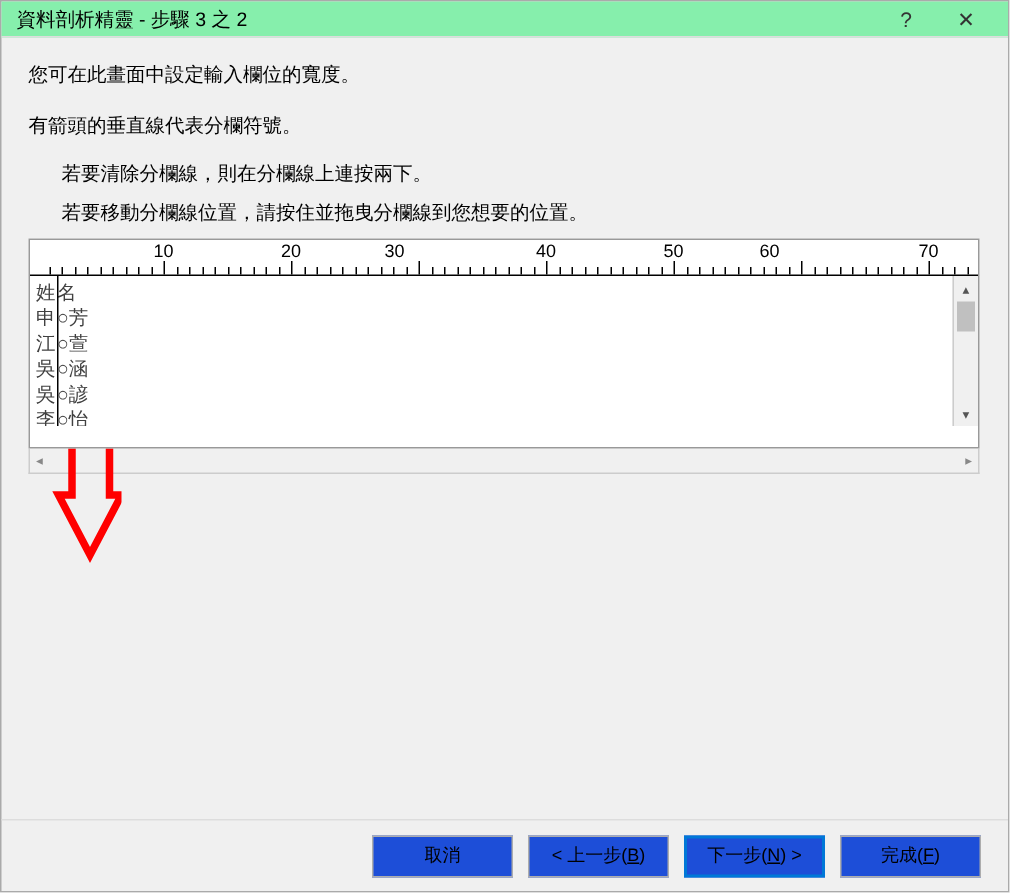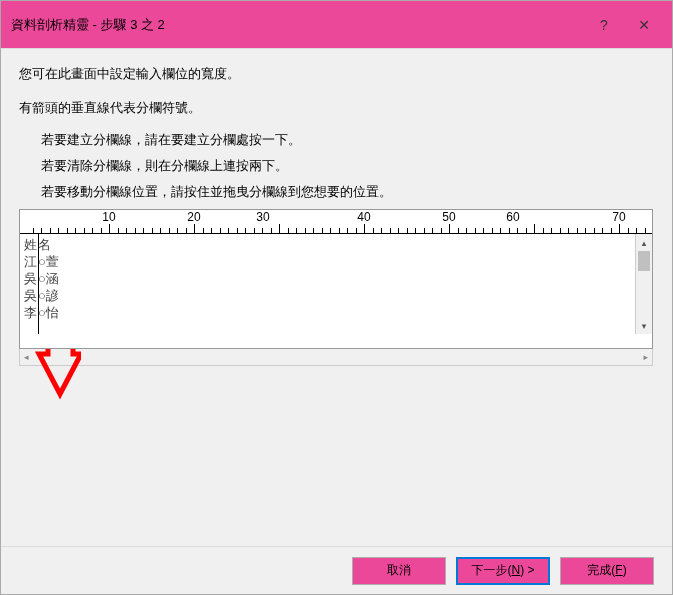--- a/index.html
+++ b/index.html
@@ -17,22 +17,22 @@
     }
     .dialog {
       width: 673px;
       height: 595px;
       background: #f0f0f0;
       border: 1px solid #aaa;
       display: flex;
       flex-direction: column;
     }
     .titlebar {
-      height: 48px;
-      background: #ec4899;
+      height: 24px;
+      background: #86efac;
       border-bottom: 1px solid #ddd;
       display: flex;
       align-items: center;
       padding: 0 8px 0 10px;
     }
     .titlebar-title {
       flex: 1;
       font-size: 13px;
       color: #000;
     }
@@ -188,21 +188,21 @@
       justify-content: flex-end;
       align-items: center;
       gap: 10px;
       padding: 0 18px 10px 0;
       border-top: 1px solid #ddd;
       padding-top: 10px;
     }
     .btn {
       min-width: 94px;
       height: 28px;
-      background: #ec4899;
+      background: #1d4ed8;
       border: 1px solid #adadad;
       font-size: 12px;
       font-family: inherit;
       padding: 0 10px;
       cursor: default;
     }
     .btn.default {
       border: 2px solid #0078d7;
     }
     .underline {
@@ -215,21 +215,20 @@
 <div class="dialog">
   <div class="titlebar">
     <div class="titlebar-title">資料剖析精靈 - 步驟 3 之 2</div>
     <div class="titlebar-btn">?</div>
     <div class="titlebar-btn">✕</div>
   </div>
 
   <div class="content">
     <p class="intro1">您可在此畫面中設定輸入欄位的寬度。</p>
     <p class="intro2">有箭頭的垂直線代表分欄符號。</p>
-    <p class="bullet">若要建立分欄線，請在要建立分欄處按一下。</p>
     <p class="bullet">若要清除分欄線，則在分欄線上連按兩下。</p>
     <p class="bullet">若要移動分欄線位置，請按住並拖曳分欄線到您想要的位置。</p>
 
     <svg class="red-arrow" width="50" height="110">
       <polygon points="17,5 42,5 42,50 50,50 29,90 8,50 17,50" fill="none" stroke="#ff0000" stroke-width="5" stroke-linejoin="miter"></polygon>
     </svg>
 
 
     <div class="preview-box">
       <div class="ruler" id="ruler">
@@ -311,40 +310,44 @@
           <div class="ruler-tick major" style="left: 599px;"></div>
           <div class="ruler-label" style="left: 599px;">70</div>
           <div class="ruler-tick minor" style="left: 607.5px;"></div>
           <div class="ruler-tick minor" style="left: 616px;"></div>
           <div class="ruler-tick minor" style="left: 624.5px;"></div>
         </div>
       <div class="data-area">
         <div class="col-divider"></div>
         <div class="data-rows" id="data-rows">
             <div class="data-row"><span>姓</span><span>名</span></div>
+            <div class="data-row"><span>申</span><span>○芳</span></div>
             <div class="data-row"><span>江</span><span>○萱</span></div>
             <div class="data-row"><span>吳</span><span>○涵</span></div>
             <div class="data-row"><span>吳</span><span>○諺</span></div>
             <div class="data-row"><span>李</span><span>○怡</span></div>
           </div>
       </div>
       <div class="vscroll">
         <div class="vscroll-up">▴</div>
         <div class="vscroll-thumb"></div>
         <div class="vscroll-down" style="position:absolute;bottom:0;width:100%;">▾</div>
       </div>
     </div>
     <div class="hscroll">
       <span>◂</span>
       <span>▸</span>
     </div>
   </div>
 
   <div class="button-row">
     <button class="btn">取消</button>
+    <button class="btn">
+      <span>&lt; 上一步(</span><span class="underline">B</span><span>)</span>
+    </button>
     <button class="btn default">
       <span>下一步(</span><span class="underline">N</span><span>) &gt;</span>
     </button>
     <button class="btn">
       <span>完成(</span><span class="underline">F</span><span>)</span>
     </button>
   </div>
 </div>
 
 </body></html>

